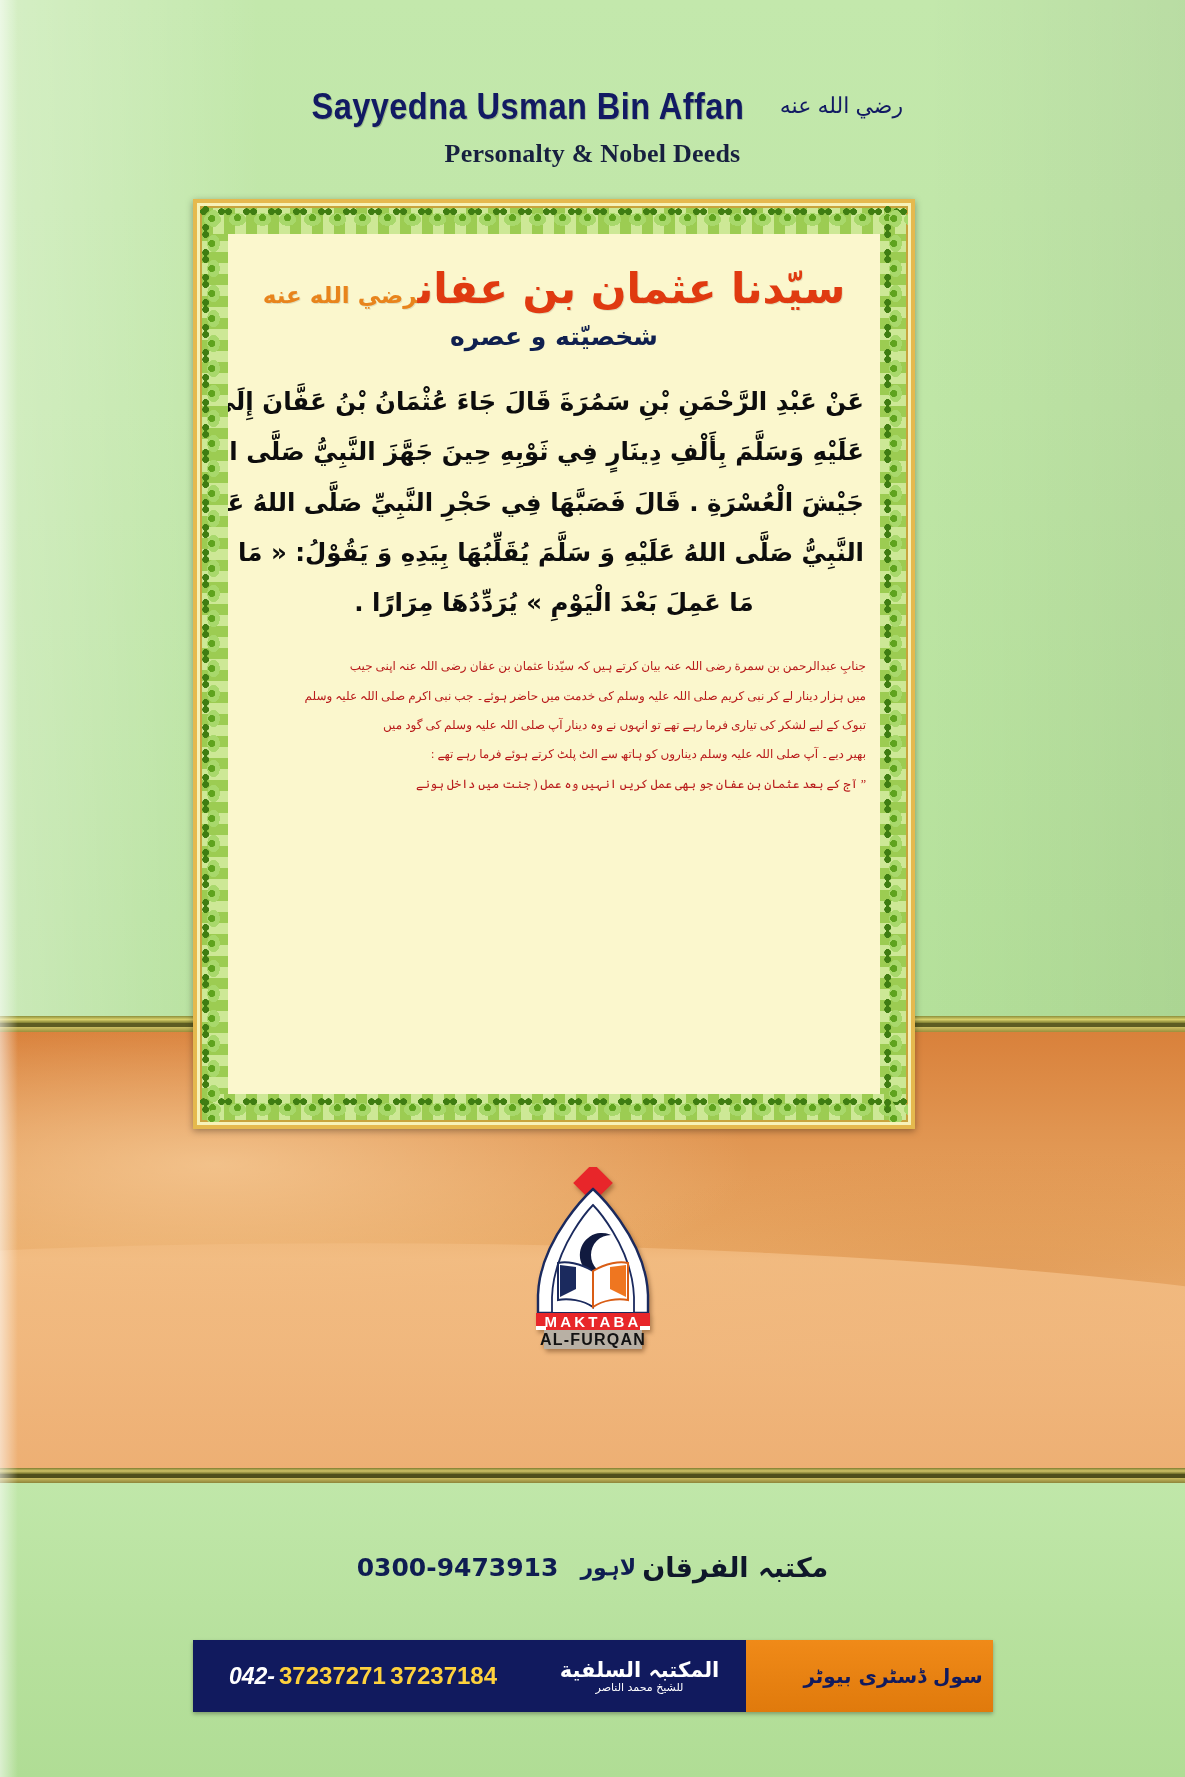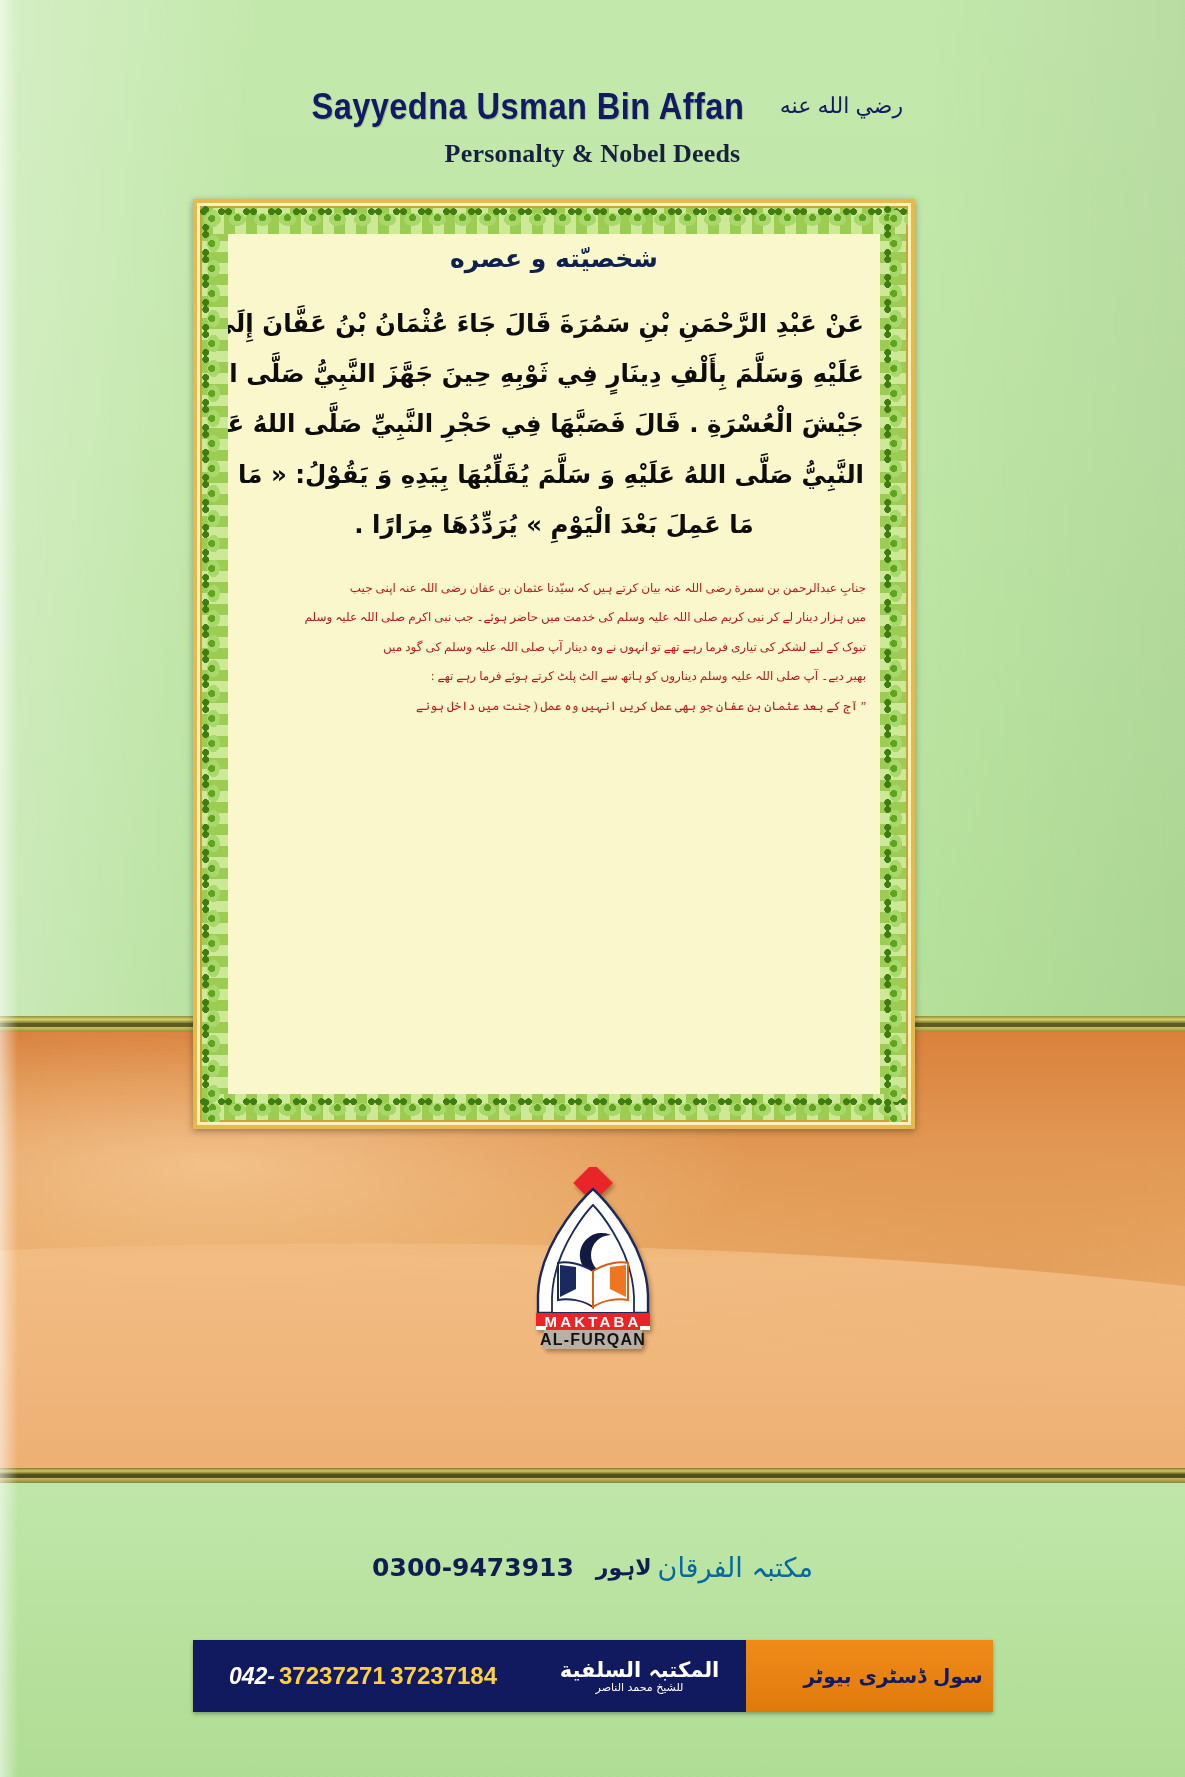--- a/index.html
+++ b/index.html
@@ -97,21 +97,21 @@
   .urdu .ln{display:block;}
 
   
   .logo{position:absolute;left:50%;top:1167px;transform:translateX(-50%);
     width:170px;text-align:right;}
   .logo svg{display:block;filter:drop-shadow(2px 3px 2px rgba(90,50,20,.45));}
 
   
   .shop{position:absolute;left:0;top:1552px;width:100%;text-align:center;
     direction:rtl;font-family:"DejaVu Sans", sans-serif;}
-  .shop .name{font-size:27px;font-weight:normal;color:#0369a1;display:inline-block;vertical-align:middle;}
+  .shop .name{font-size:27px;font-weight:bold;color:#0f172a;display:inline-block;vertical-align:middle;}
   .shop .city{font-size:22px;font-weight:bold;color:#0f1d52;display:inline-block;vertical-align:middle;margin-right:6px;}
   .shop .phone{direction:ltr;font-size:25px;font-weight:bold;color:#0f1d52;display:inline-block;vertical-align:middle;margin-right:22px;}
 
   .footbar{position:absolute;left:193px;top:1640px;width:800px;height:72px;display:flex;
     box-shadow:0 2px 4px rgba(0,0,0,.3);}
   .fb-blue{flex:0 0 340px;background:#111a5e;display:flex;align-items:center;justify-content:center;}
   .fb-phones{display:flex;align-items:center;direction:ltr;}
   .fb-code{color:#ffffff;font-size:23px;font-weight:bold;font-family:"Liberation Sans",sans-serif;font-style:italic;}
   .fb-nums{margin-left:4px;text-align:left;}
   .fb-num{color:#ffd23d;font-size:24px;font-weight:bold;line-height:1.12;font-family:"Liberation Sans",sans-serif;}
@@ -154,20 +154,23 @@
       <div class="leaf-row"></div>
     </div>
   <div class="orn-leaf orn-l">
       <div class="leaf-col"></div>
     </div>
   <div class="orn-leaf orn-r">
       <div class="leaf-col"></div>
     </div>
 
   <div class="card-inner">
+    <div class="ar-title">
+      <span>سيّدنا عثمان بن عفان</span><span class="hon">رضي الله عنه</span>
+    </div>
     <div class="ur-sub">شخصيّته و عصره</div>
 
     <div class="hadith">
       <span class="ln">عَنْ عَبْدِ الرَّحْمَنِ بْنِ سَمُرَةَ قَالَ جَاءَ عُثْمَانُ بْنُ عَفَّانَ إِلَى النَّبِيِّ صَلَّى اللهُ</span>
       <span class="ln">عَلَيْهِ وَسَلَّمَ بِأَلْفِ دِينَارٍ فِي ثَوْبِهِ حِينَ جَهَّزَ النَّبِيُّ صَلَّى اللهُ عَلَيْهِ وَسَلَّمَ</span>
       <span class="ln">جَيْشَ الْعُسْرَةِ . قَالَ فَصَبَّهَا فِي حَجْرِ النَّبِيِّ صَلَّى اللهُ عَلَيْهِ وَ سَلَّمَ فَجَعَلَ</span>
       <span class="ln">النَّبِيُّ صَلَّى اللهُ عَلَيْهِ وَ سَلَّمَ يُقَلِّبُهَا بِيَدِهِ وَ يَقُوْلُ: « مَا ضَرَّ ابْنَ عَفَّانَ</span>
       <span class="ln c">مَا عَمِلَ بَعْدَ الْيَوْمِ » يُرَدِّدُهَا مِرَارًا .</span>
     </div>
 

